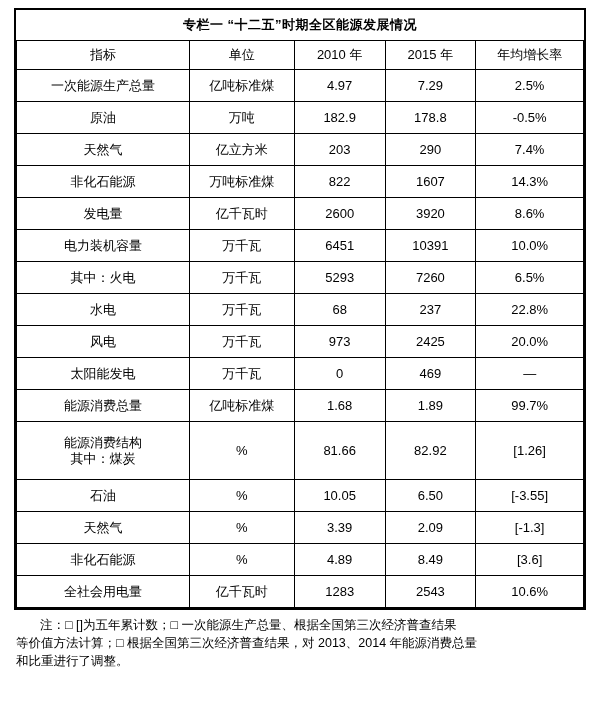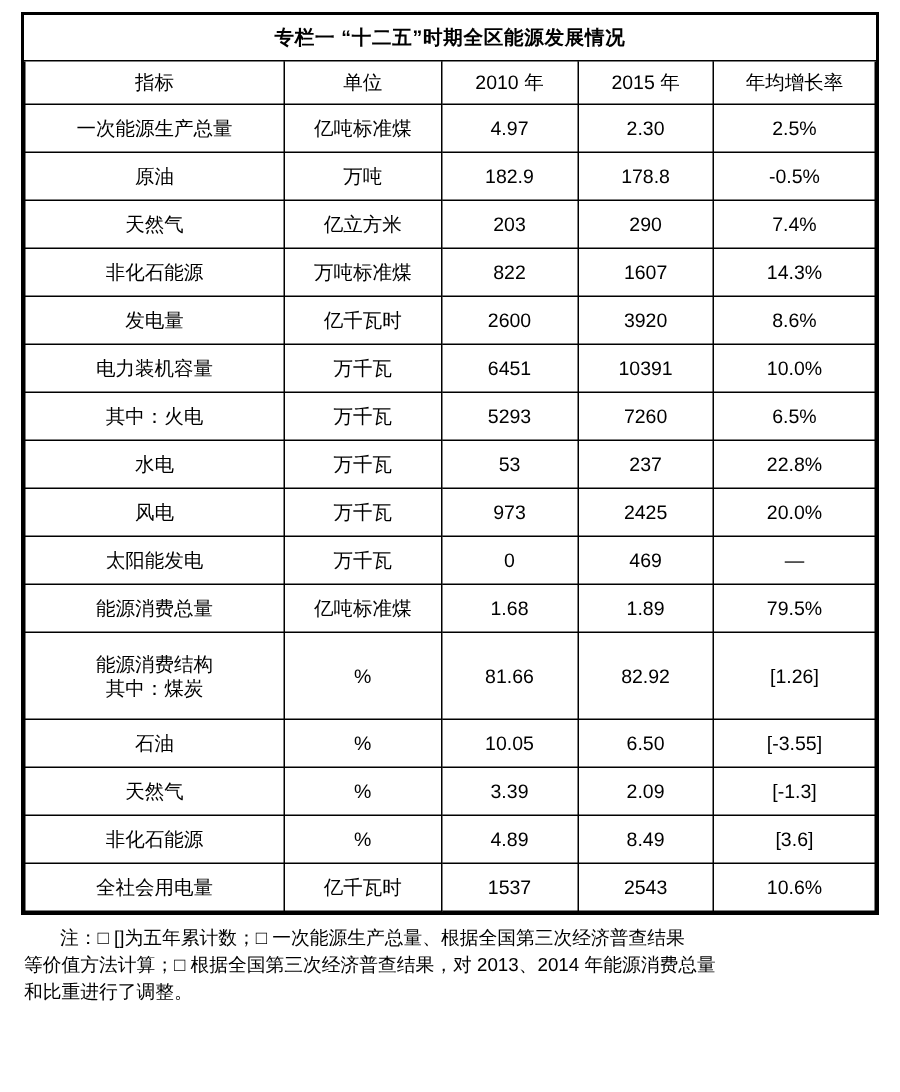--- a/index.html
+++ b/index.html
@@ -105,21 +105,21 @@
           <td>单位</td>
           <td>2010 年</td>
           <td>2015 年</td>
           <td>年均增长率</td>
         </tr>
 
         <tr class="row-h">
           <td class="indent-left">一次能源生产总量</td>
           <td>亿吨标准煤</td>
           <td>4.97</td>
-          <td>2.30</td>
+          <td>7.29</td>
           <td>2.5%</td>
         </tr>
         <tr class="row-h">
           <td class="indent-left">原油</td>
           <td>万吨</td>
           <td>182.9</td>
           <td>178.8</td>
           <td>-0.5%</td>
         </tr>
         <tr class="row-h">
@@ -153,21 +153,21 @@
         <tr class="row-h">
           <td class="indent-left">其中：火电</td>
           <td>万千瓦</td>
           <td>5293</td>
           <td>7260</td>
           <td>6.5%</td>
         </tr>
         <tr class="row-h">
           <td class="indent-left">水电</td>
           <td>万千瓦</td>
-          <td>53</td>
+          <td>68</td>
           <td>237</td>
           <td>22.8%</td>
         </tr>
         <tr class="row-h">
           <td class="indent-left">风电</td>
           <td>万千瓦</td>
           <td>973</td>
           <td>2425</td>
           <td>20.0%</td>
         </tr>
@@ -176,21 +176,21 @@
           <td>万千瓦</td>
           <td>0</td>
           <td>469</td>
           <td>—</td>
         </tr>
         <tr class="row-h">
           <td class="indent-left">能源消费总量</td>
           <td>亿吨标准煤</td>
           <td>1.68</td>
           <td>1.89</td>
-          <td>79.5%</td>
+          <td>99.7%</td>
         </tr>
         <tr class="row-tall">
           <td class="indent-left" style="white-space: pre-line;">能源消费结构
 其中：煤炭</td>
           <td>%</td>
           <td>81.66</td>
           <td>82.92</td>
           <td>[1.26]</td>
         </tr>
         <tr class="row-h">
@@ -210,21 +210,21 @@
         <tr class="row-h">
           <td class="indent-left">非化石能源</td>
           <td>%</td>
           <td>4.89</td>
           <td>8.49</td>
           <td>[3.6]</td>
         </tr>
         <tr class="row-h">
           <td class="indent-left">全社会用电量</td>
           <td>亿千瓦时</td>
-          <td>1537</td>
+          <td>1283</td>
           <td>2543</td>
           <td>10.6%</td>
         </tr>
       </tbody>
     </table>
   </div>
 
   <div class="notes">
     <span class="ind">注：□ []为五年累计数；□ 一次能源生产总量、根据全国第三次经济普查结果</span>
     <span class="ind2">等价值方法计算；□ 根据全国第三次经济普查结果，对 2013、2014 年能源消费总量</span>

